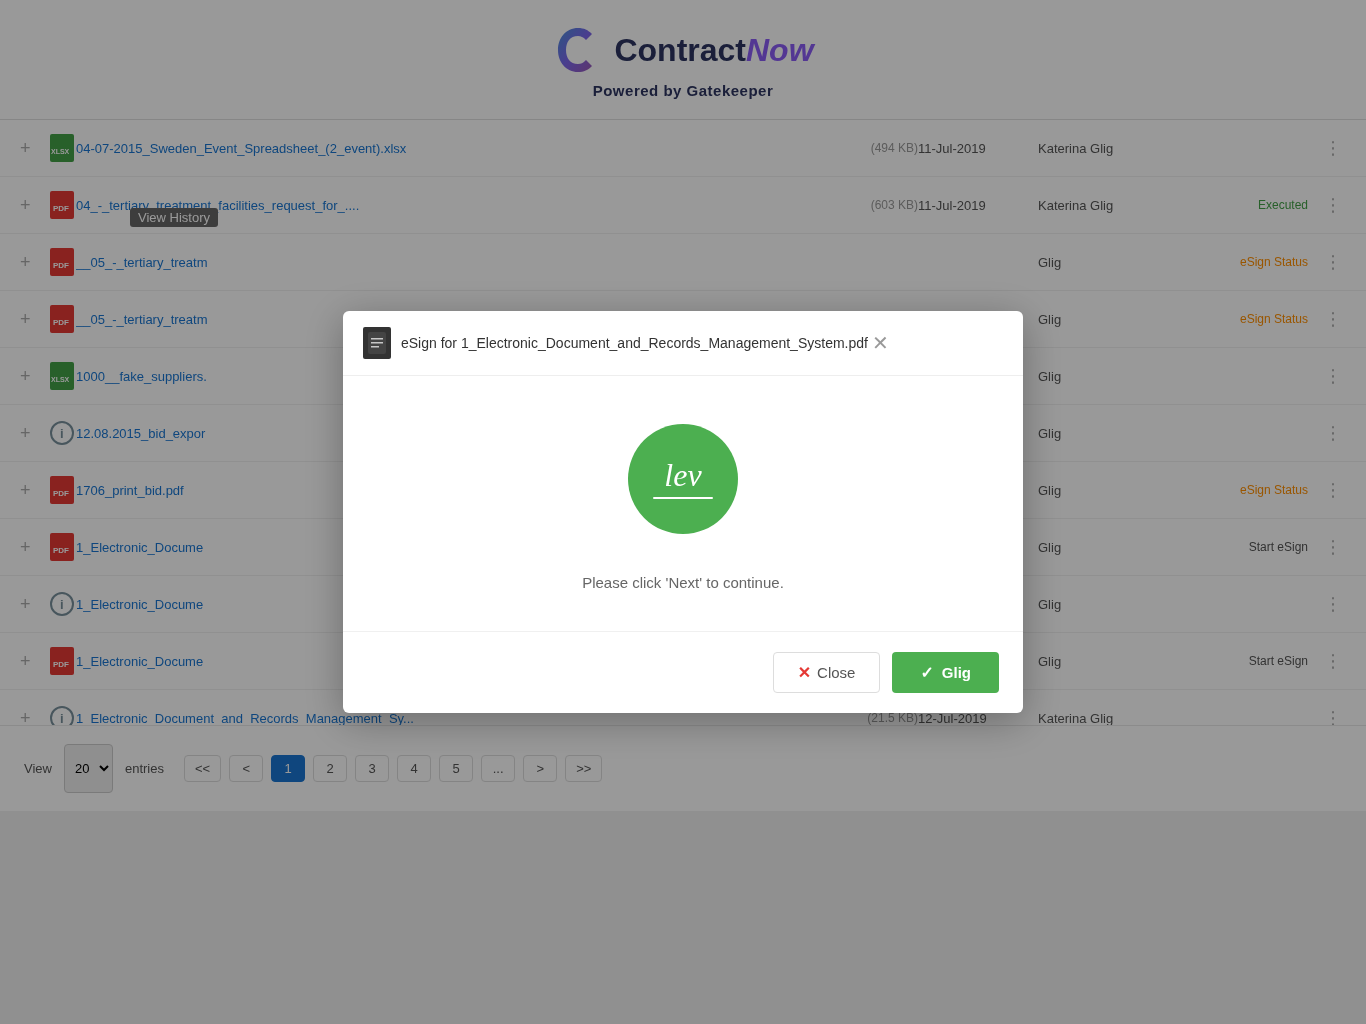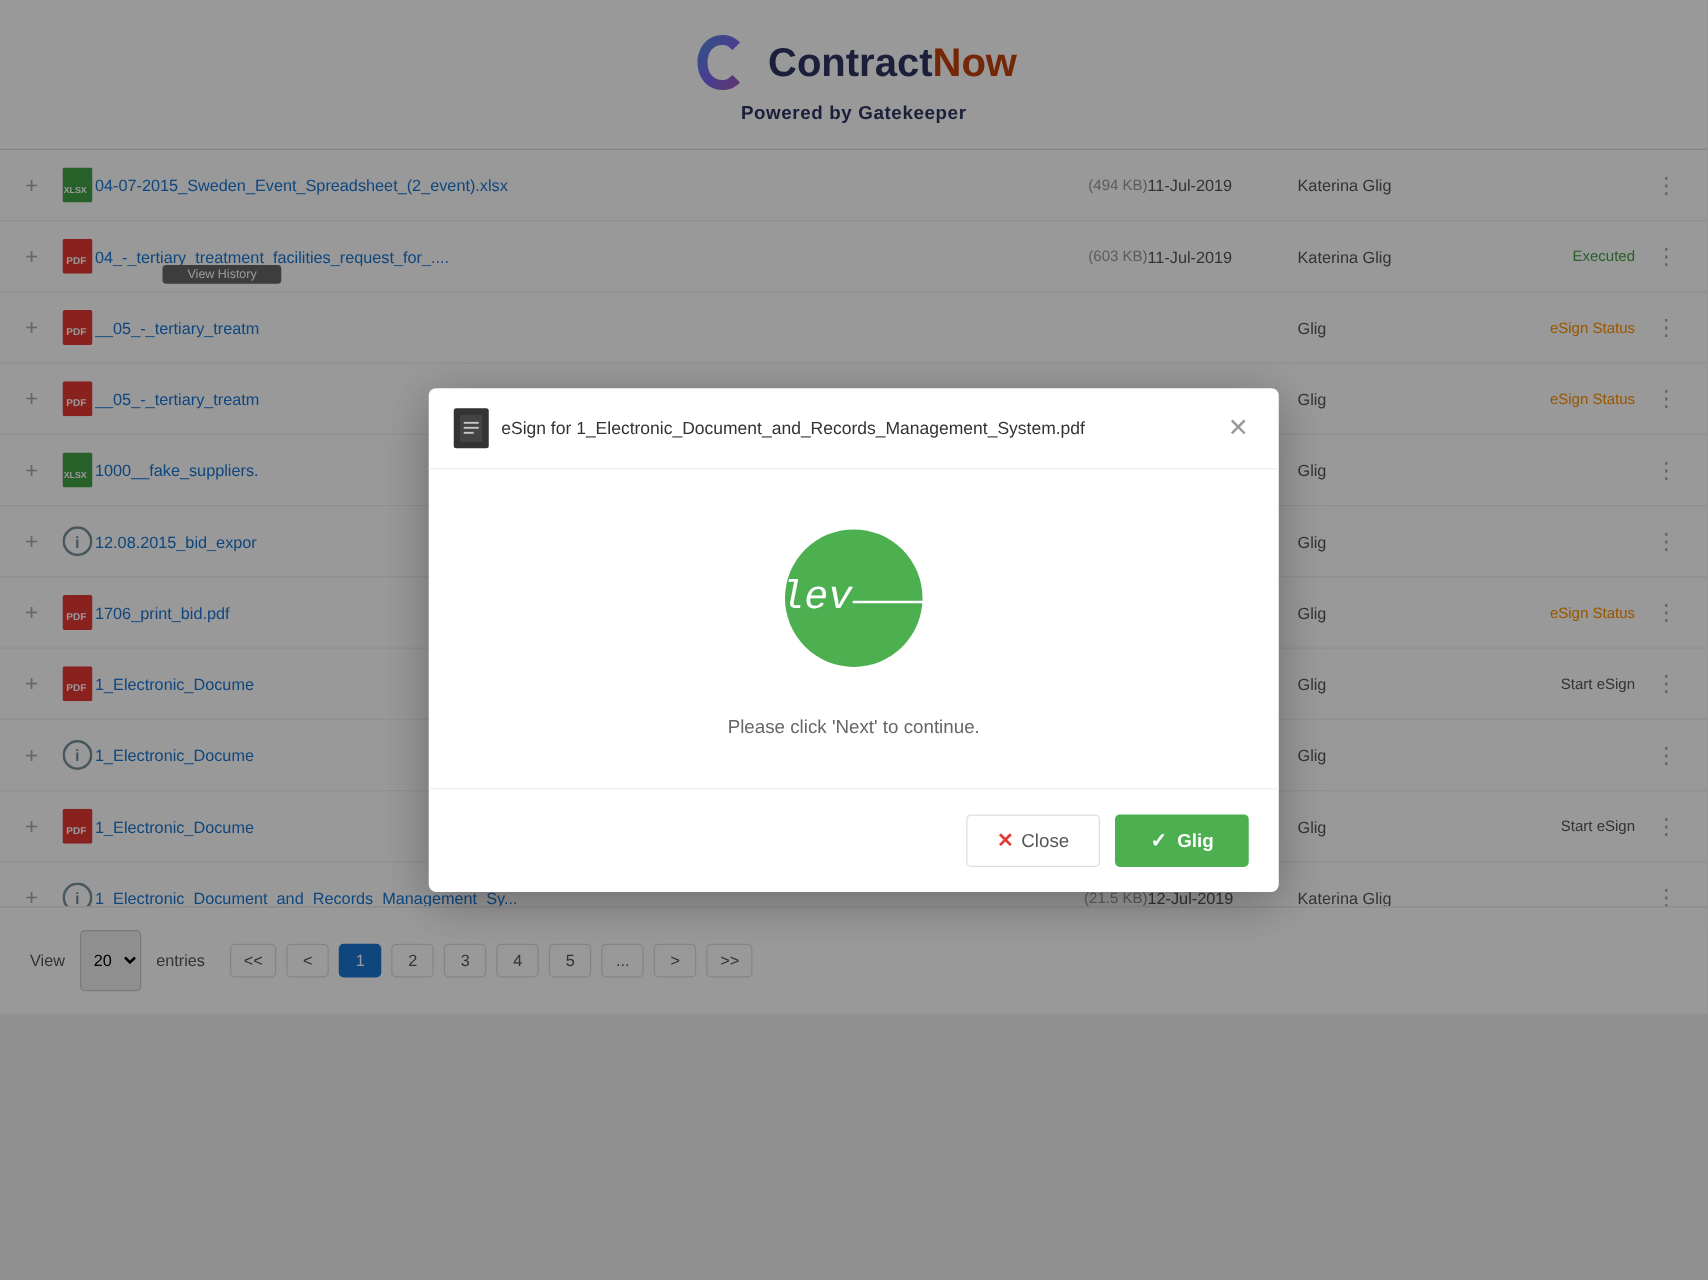--- a/index.html
+++ b/index.html
@@ -26,21 +26,21 @@
     }
     .logo-icon {
       width: 52px;
       height: 52px;
     }
     .logo-text {
       font-size: 32px;
       font-weight: 700;
     }
     .logo-contract { color: #2d3561; }
-    .logo-now { color: #c2410c; }
+    .logo-now { color: #8b5cf6; font-style: italic; }
     .powered-by {
       font-size: 15px;
       font-weight: 700;
       color: #2d3561;
       letter-spacing: 0.5px;
     }
 
     
     .main-content {
       padding: 0;
@@ -121,22 +121,22 @@
       cursor: pointer;
       margin-left: 12px;
       padding: 4px;
     }
     .view-history-btn {
       position: absolute;
       left: 130px;
       bottom: 6px;
       background: #666;
       color: #fff;
-      font-size: 10px;
-      padding: 2px 20px;
+      font-size: 13px;
+      padding: 2px 8px;
       border-radius: 3px;
       margin-top: 32px;
     }
 
     
     .footer {
       background: #fff;
       padding: 18px 24px;
       display: flex;
       align-items: center;
@@ -189,21 +189,20 @@
       background: #fff;
       border-radius: 6px;
       z-index: 200;
       width: 680px;
       max-width: 95vw;
       box-shadow: 0 8px 40px rgba(0,0,0,0.3);
     }
     .modal-header {
       display: flex;
       align-items: center;
-      justify-content: space-between;
       padding: 16px 20px;
       border-bottom: 1px solid #eee;
     }
     .modal-title-row {
       display: flex;
       align-items: center;
       gap: 10px;
     }
     .modal-doc-icon {
       width: 28px;
@@ -238,24 +237,24 @@
       border-radius: 50%;
       background: #4caf50;
       display: flex;
       align-items: center;
       justify-content: center;
       margin: 0 auto 40px;
     }
     .esign-signature {
       color: #fff;
       font-size: 36px;
-      font-family: Liberation Mono, monospace;
+      font-family: Liberation Serif, serif;
       position: relative;
       display: flex;
-      flex-direction: row;
+      flex-direction: column;
       align-items: center;
     }
     .sig-text {
       font-size: 32px;
       font-style: italic;
       line-height: 1;
     }
     .sig-line {
       display: block;
       width: 60px;

